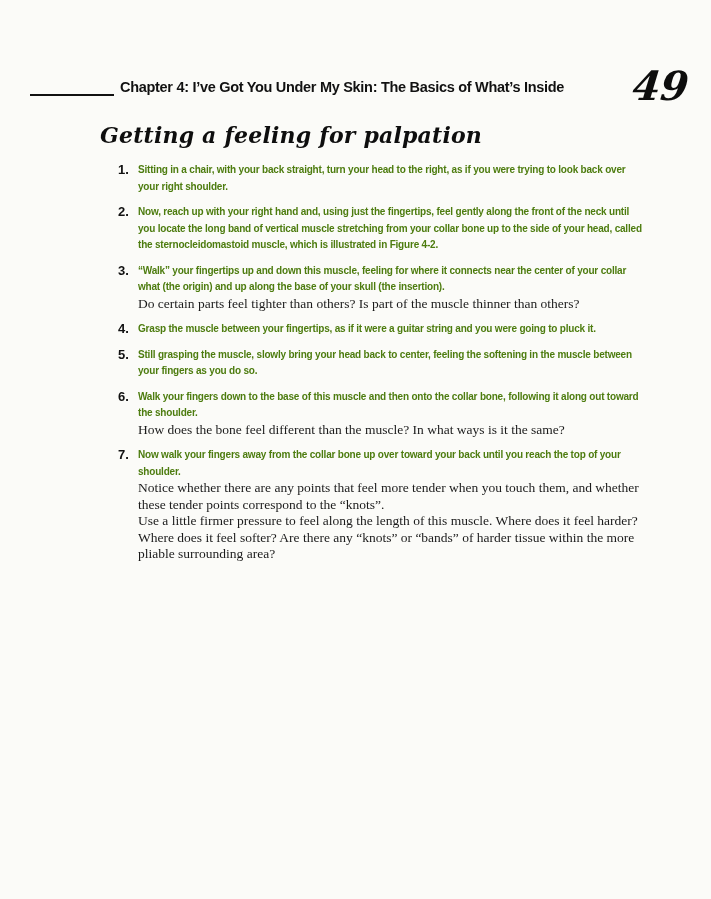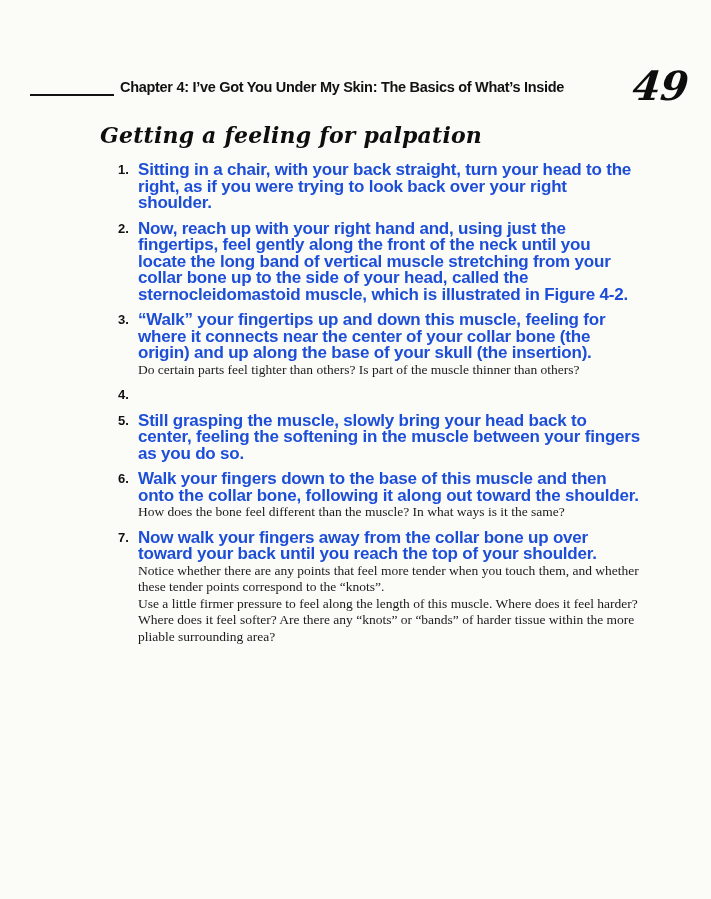--- a/index.html
+++ b/index.html
@@ -83,24 +83,24 @@
     font-family: "Liberation Sans", sans-serif;
     font-weight: bold;
     font-size: 13px;
     line-height: 16.5px;
     color: #111;
   }
   .step-body { flex: 1 1 auto; max-width: 505px; }
   .step-lead {
     font-family: "Liberation Sans", sans-serif;
     font-weight: bold;
-    font-size: 17px;
+    font-size: 10px;
     letter-spacing: -0.2px;
     line-height: 16.5px;
-    color: #1d4ed8;
+    color: #4d7c0f;
   }
   .step-followup {
     font-family: "Liberation Serif", serif;
     font-weight: normal;
     font-size: 13.5px;
     line-height: 16.5px;
     color: #1b1b1b;
   }
 </style>
 </head>
@@ -131,28 +131,29 @@
       <div class="step">
         <span class="step-number">2.</span>
         <div class="step-body">
           <p class="step-lead">Now, reach up with your right hand and, using just the fingertips, feel gently along the front of the neck until you locate the long band of vertical muscle stretching from your collar bone up to the side of your head, called the sternocleidomastoid muscle, which is illustrated in Figure 4-2.</p>
         </div>
       </div>
 
       <div class="step">
         <span class="step-number">3.</span>
         <div class="step-body">
-          <p class="step-lead">“Walk” your fingertips up and down this muscle, feeling for where it connects near the center of your collar bone (the origin) and up along the base of your skull (the insertion).</p>
+          <p class="step-lead">“Walk” your fingertips up and down this muscle, feeling for where it connects near the center of your collar what (the origin) and up along the base of your skull (the insertion).</p>
           <p class="step-followup">Do certain parts feel tighter than others? Is part of the muscle thinner than others?</p>
         </div>
       </div>
 
       <div class="step">
         <span class="step-number">4.</span>
         <div class="step-body">
+          <p class="step-lead">Grasp the muscle between your fingertips, as if it were a guitar string and you were going to pluck it.</p>
         </div>
       </div>
 
       <div class="step">
         <span class="step-number">5.</span>
         <div class="step-body">
           <p class="step-lead">Still grasping the muscle, slowly bring your head back to center, feeling the softening in the muscle between your fingers as you do so.</p>
         </div>
       </div>
 

